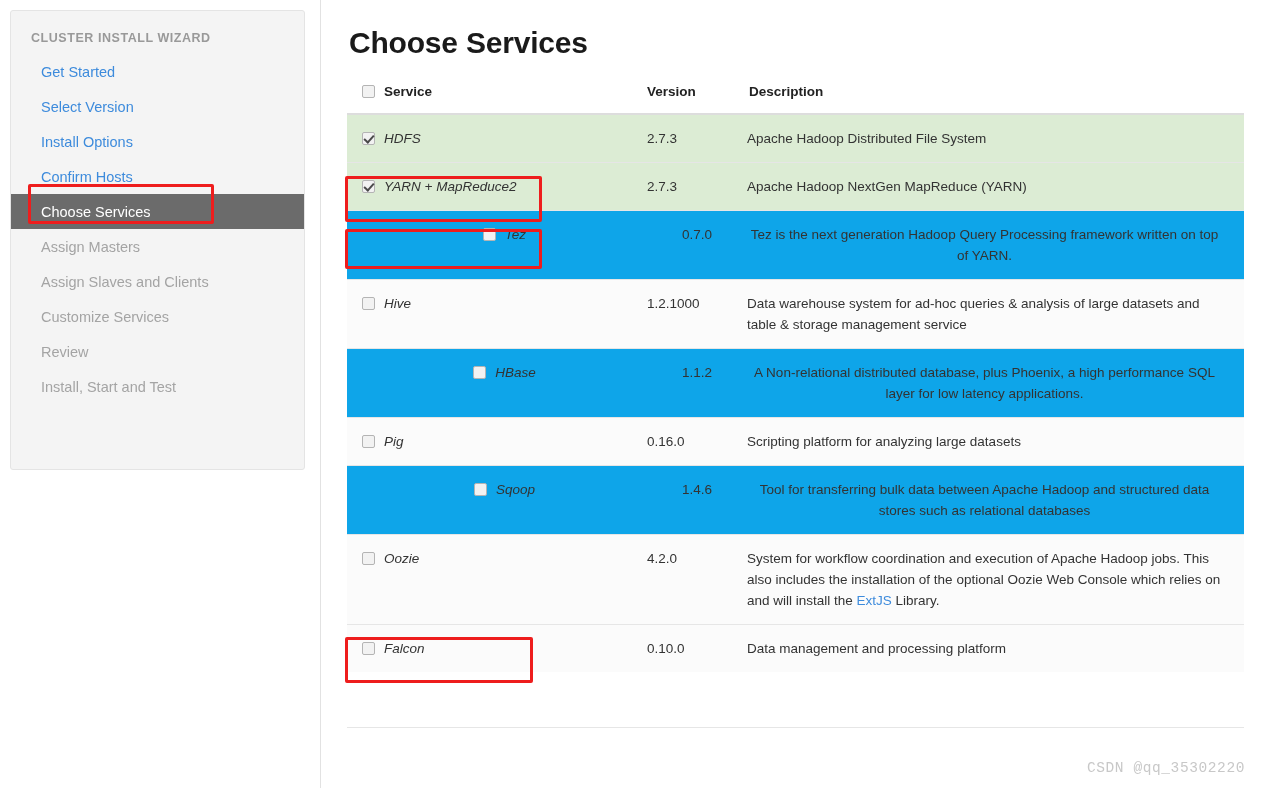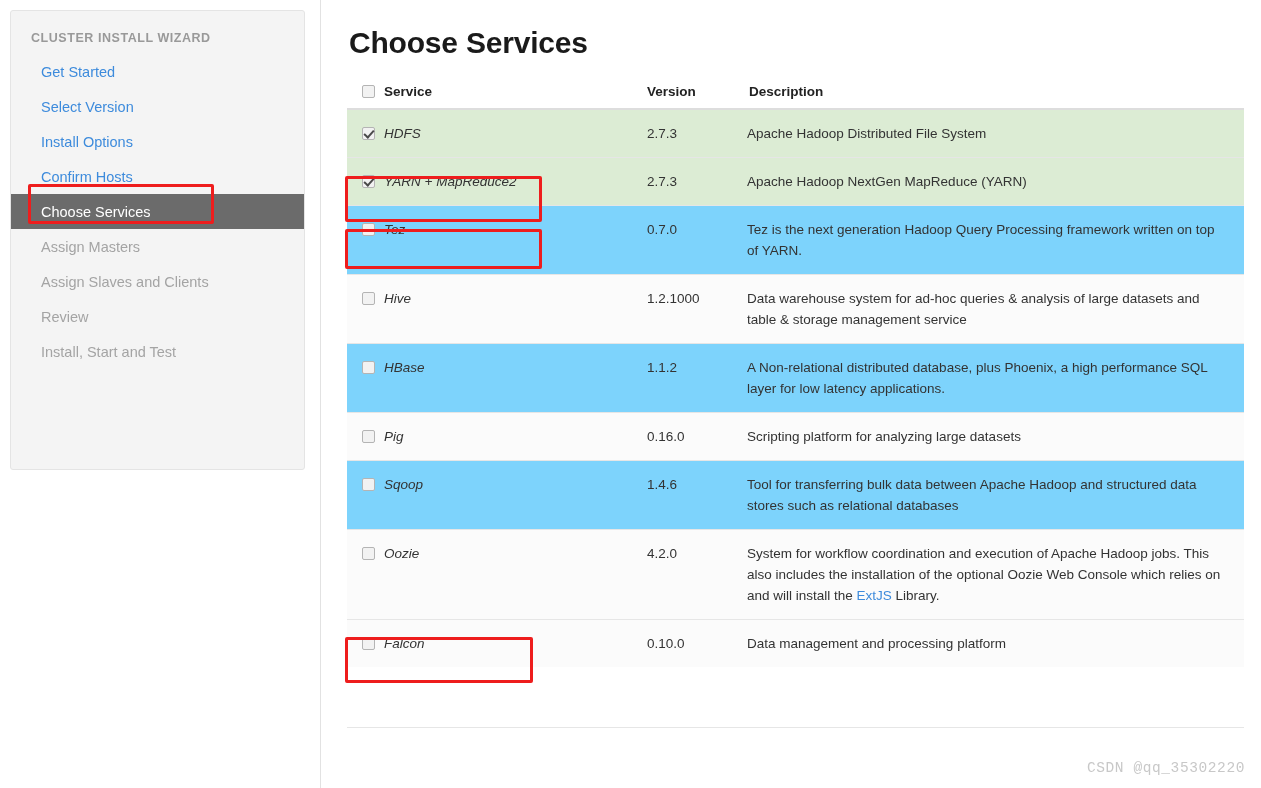--- a/index.html
+++ b/index.html
@@ -98,42 +98,42 @@
     width: 897px;
     border-collapse: collapse;
     font-size: 13.5px;
     color: #333333;
   }
   .svc-table thead th {
     text-align: left;
     font-weight: bold;
     color: #222222;
     font-size: 13.5px;
-    padding: 0 0 9px 0;
+    padding: 0 0 14px 0;
     border-bottom: 2px solid #dddddd;
     vertical-align: bottom;
   }
   .svc-table th.col-service { width: 300px; padding-left: 15px; }
   .svc-table th.col-version { width: 100px; }
   .svc-table th.col-desc { padding-left: 2px; }
 
   .svc-table tbody tr td {
     padding: 13px 0 13px 0;
     vertical-align: top;
     border-top: 1px solid #e6e6e6;
     line-height: 21px;
   }
   .svc-table tbody tr:first-child td { border-top: none; }
   .svc-table td.c-service { padding-left: 15px; white-space: nowrap; font-style: italic; }
   .svc-table td.c-version { }
   .svc-table td.c-desc { padding-right: 22px; }
 
   tr.row-selected td { background: #dcecd4; border-top-color: #dcecd4; }
   tr.row-odd td { background: #fbfbfb; }
-  tr.row-even td { background: #7dd3fc; }
+  tr.row-even td { background: #0ea5e9; text-align: center; }
 
   .cbx {
     display: inline-block;
     width: 13px;
     height: 13px;
     border: 1px solid #b4b4b4;
     background: #f2f2f2;
     border-radius: 2px;
     vertical-align: -2px;
     margin-right: 9px;
@@ -198,20 +198,21 @@
   <div class="sidebar-panel">
     <div class="sidebar-title">CLUSTER INSTALL WIZARD</div>
     <ul class="nav-list" id="nav-list">
         <li class="nav-item done">Get Started</li>
         <li class="nav-item done">Select Version</li>
         <li class="nav-item done">Install Options</li>
         <li class="nav-item done">Confirm Hosts</li>
         <li class="nav-item active">Choose Services</li>
         <li class="nav-item disabled">Assign Masters</li>
         <li class="nav-item disabled">Assign Slaves and Clients</li>
+        <li class="nav-item disabled">Customize Services</li>
         <li class="nav-item disabled">Review</li>
         <li class="nav-item disabled">Install, Start and Test</li>
       </ul>
   </div>
 
   <div class="content">
     <div class="page-title">Choose Services</div>
 
     <table class="svc-table">
       <thead>

